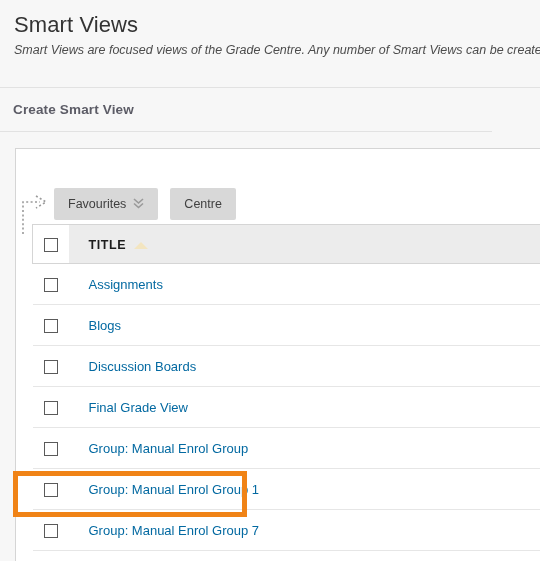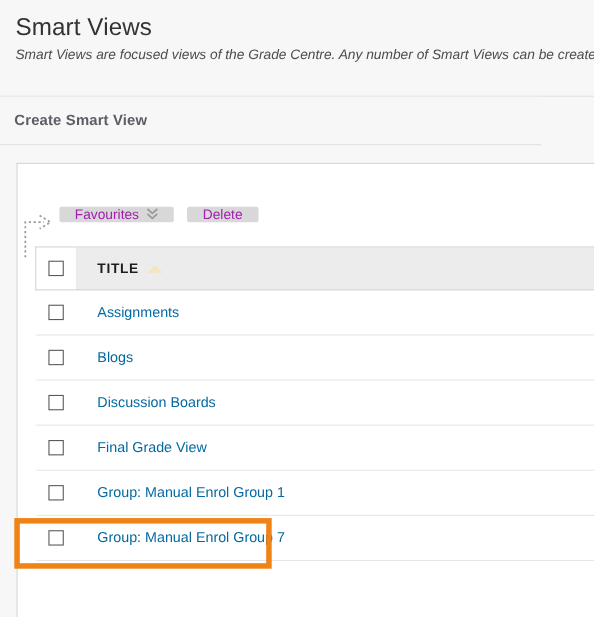--- a/index.html
+++ b/index.html
@@ -105,25 +105,25 @@
     position: absolute;
     left: 54px;
     top: 188px;
     display: flex;
     gap: 12px;
   }
   .tool-btn {
     background: #d8d8d8;
     border: none;
     border-radius: 2px;
-    height: 14px;
+    height: 32px;
     padding: 0 14px;
     font-family: "Liberation Sans", sans-serif;
     font-size: 12.5px;
-    color: #a21caf;
+    color: #404040;
     display: inline-flex;
     align-items: center;
     gap: 7px;
     cursor: pointer;
     line-height: 1;
   }
   .tool-btn .chev {
     display: inline-block;
     line-height: 1;
     color: #9a9a9a;
@@ -270,21 +270,21 @@
     <button class="tool-btn" type="button">
       <span>Favourites</span>
       <span class="chev">
         <svg width="11" height="12" viewBox="0 0 11 12" xmlns="http://www.w3.org/2000/svg">
           <path d="M1,2 L5.5,6 L10,2" fill="none" stroke="#9a9a9a" stroke-width="1.6"></path>
           <path d="M1,6.5 L5.5,10.5 L10,6.5" fill="none" stroke="#9a9a9a" stroke-width="1.6"></path>
         </svg>
       </span>
     </button>
     <button class="tool-btn" type="button">
-      <span>Delete</span>
+      <span>Centre</span>
     </button>
   </div>
 
   <table class="sv-table">
     <colgroup>
       <col class="col-check">
       <col>
     </colgroup>
     <thead>
       <tr>
@@ -330,20 +330,28 @@
         </td>
         <td>
           <a class="row-link" href="#">Final Grade View</a>
         </td>
       </tr>
       <tr>
         <td class="td-check">
           <input type="checkbox" class="cb" style="">
         </td>
         <td>
+          <a class="row-link" href="#">Group: Manual Enrol Group</a>
+        </td>
+      </tr>
+      <tr>
+        <td class="td-check">
+          <input type="checkbox" class="cb" style="">
+        </td>
+        <td>
           <a class="row-link" href="#">Group: Manual Enrol Group 1</a>
         </td>
       </tr>
       <tr>
         <td class="td-check">
           <input type="checkbox" class="cb" style="">
         </td>
         <td>
           <a class="row-link" href="#">Group: Manual Enrol Group 7</a>
         </td>

